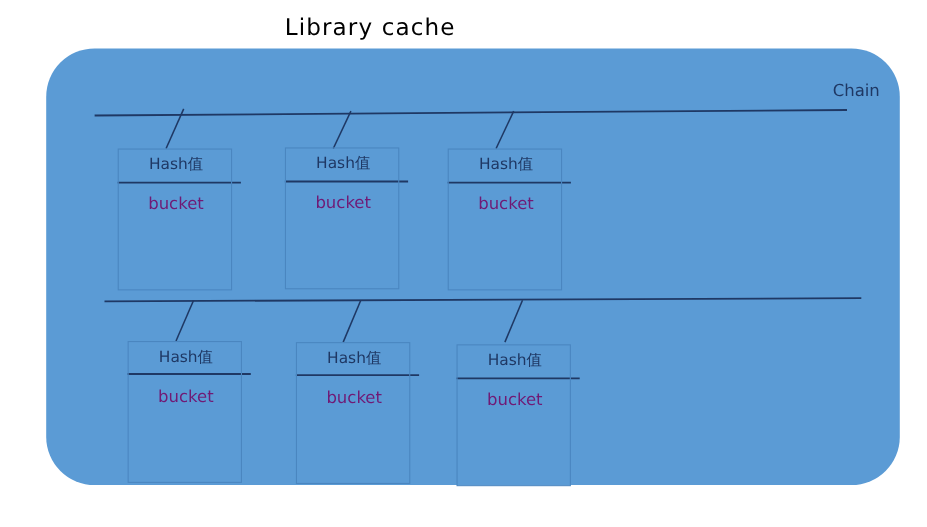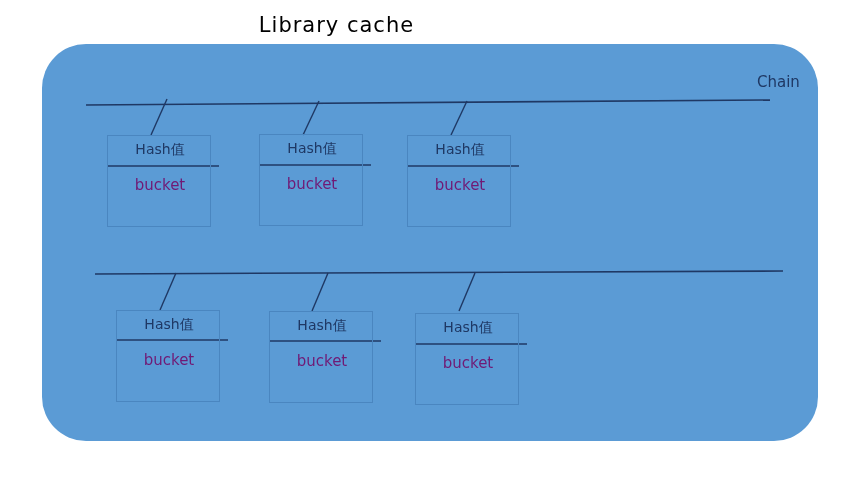--- a/index.html
+++ b/index.html
@@ -55,21 +55,21 @@
   svg.overlay {
     position: absolute;
     left: 0; top: 0;
     width: 843px;
     height: 479px;
     pointer-events: none;
   }
   .bucket-box {
     position: absolute;
     width: 104px;
-    height: 92px;
+    height: 129px;
     border: 1px solid #4A86C0;
     box-sizing: border-box;
   }
   .hash-label {
     position: absolute;
     top: 5px;
     left: 0;
     width: 104px;
     text-align: center;
     font-size: 14px;

